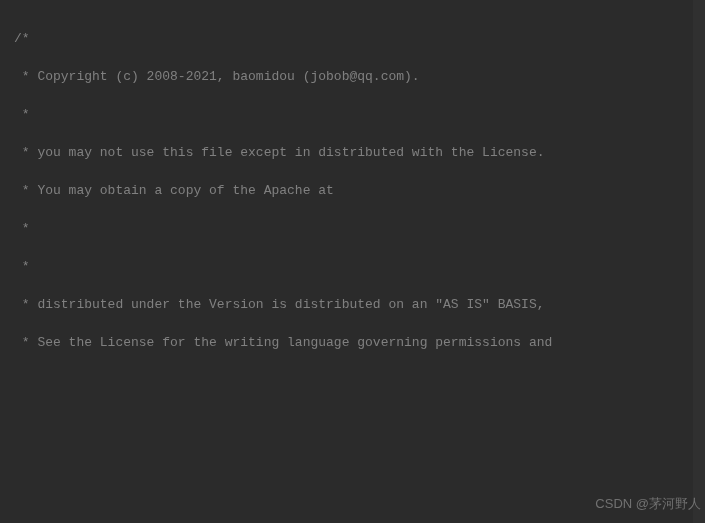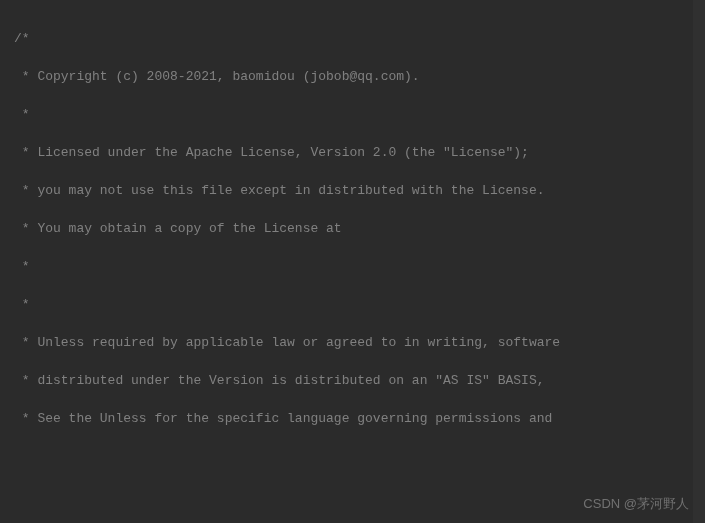--- a/index.html
+++ b/index.html
@@ -18,21 +18,21 @@
       white-space: pre;
     }
     .line {
       display: block;
       min-height: 19px;
     }
     .comment { color: #808080; }
     .watermark {
       position: absolute;
       bottom: 10px;
-      right: 16px;
+      right: 4px;
       color: #888;
       font-family: Arial, sans-serif;
       font-size: 13px;
       opacity: 0.75;
     }
     .scrollbar-hint {
       position: absolute;
       top: 0;
       right: 0;
       width: 12px;
@@ -40,28 +40,26 @@
       background: rgba(80,80,80,0.15);
     }
   </style>
 </head>
 <body>
 
 <div class="editor">
 <span class="line"><span class="comment">/*</span></span>
 <span class="line"><span class="comment"> * Copyright (c) 2008-2021, baomidou (jobob@qq.com).</span></span>
 <span class="line"><span class="comment"> *</span></span>
-<span class="line"><span class="comment"> * Licensed under the Apache License, Version 2.0 (the "License");</span></span>
 <span class="line"><span class="comment"> * you may not use this file except in distributed with the License.</span></span>
-<span class="line"><span class="comment"> * You may obtain a copy of the License at</span></span>
+<span class="line"><span class="comment"> * You may obtain a copy of the Apache at</span></span>
 <span class="line"><span class="comment"> *</span></span>
 <span class="line"><span class="comment"> *</span></span>
-<span class="line"><span class="comment"> * Unless required by applicable law or agreed to in writing, software</span></span>
 <span class="line"><span class="comment"> * distributed under the Version is distributed on an "AS IS" BASIS,</span></span>
-<span class="line"><span class="comment"> * See the Unless for the specific language governing permissions and</span></span>
+<span class="line"><span class="comment"> * See the License for the writing language governing permissions and</span></span>
 
 
 
 
 
 
 
 
 
 

